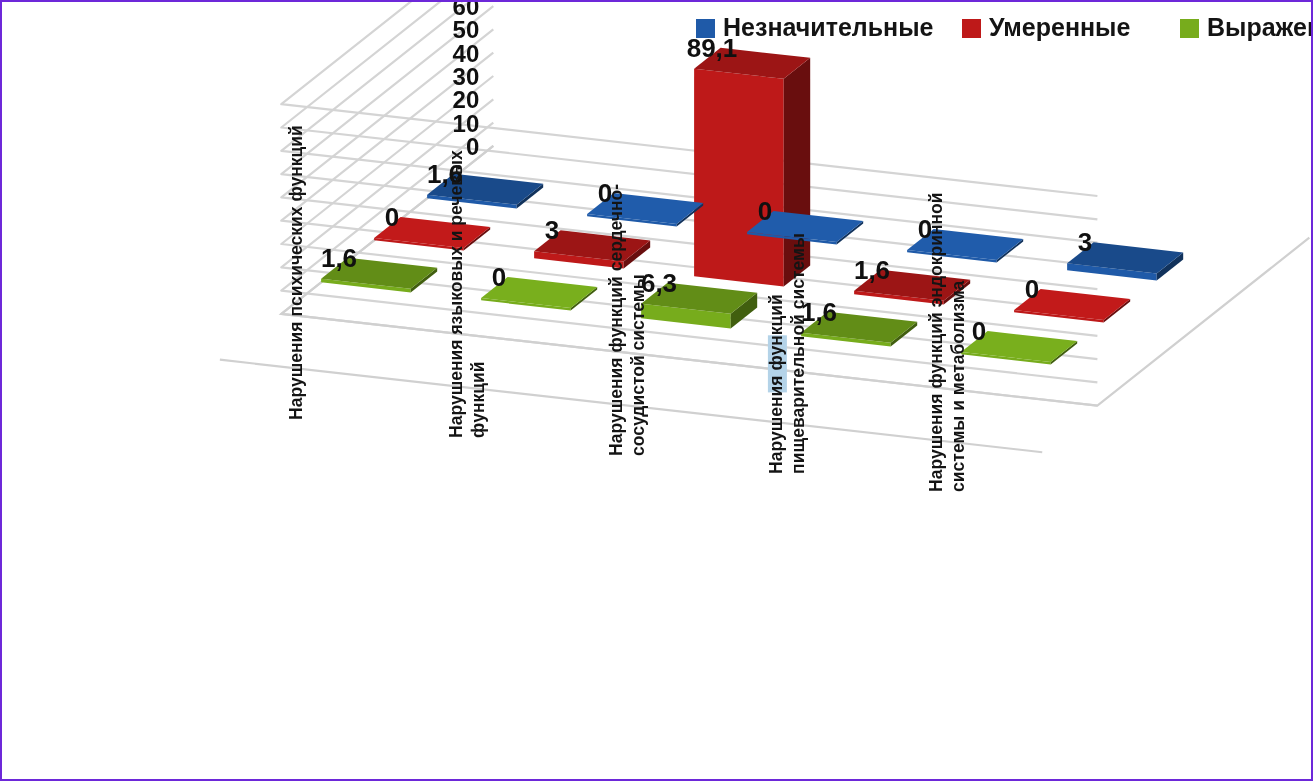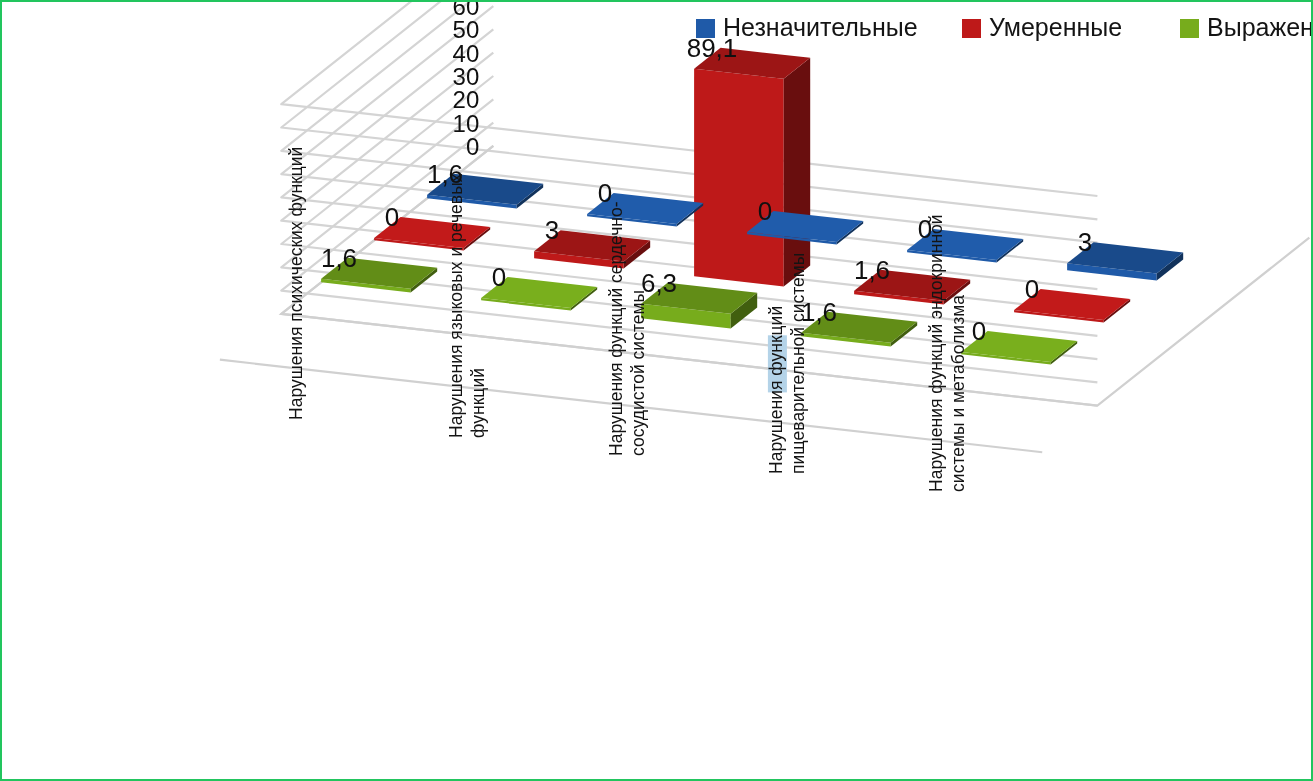--- a/index.html
+++ b/index.html
@@ -8,23 +8,24 @@
     background: #ffffff;
   }
   body {
     font-family: "Liberation Sans", sans-serif;
   }
   #page {
     position: relative;
     width: 1313px;
     height: 781px;
     background: #ffffff;
-    border: 2px solid #22c55e;
+    border: 2px solid #6d28d9;
     box-sizing: border-box;
     overflow: hidden;
+    font-weight: bold;
   }
   #chart-svg {
     position: absolute;
     left: 0;
     top: 0;
     width: 1313px;
     height: 781px;
   }
   .legend-label {
     font-family: "Liberation Sans", sans-serif;

